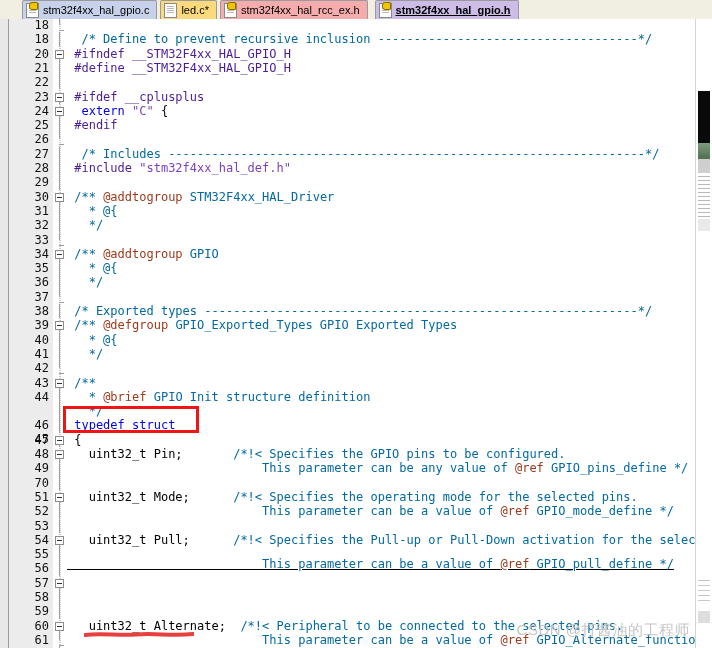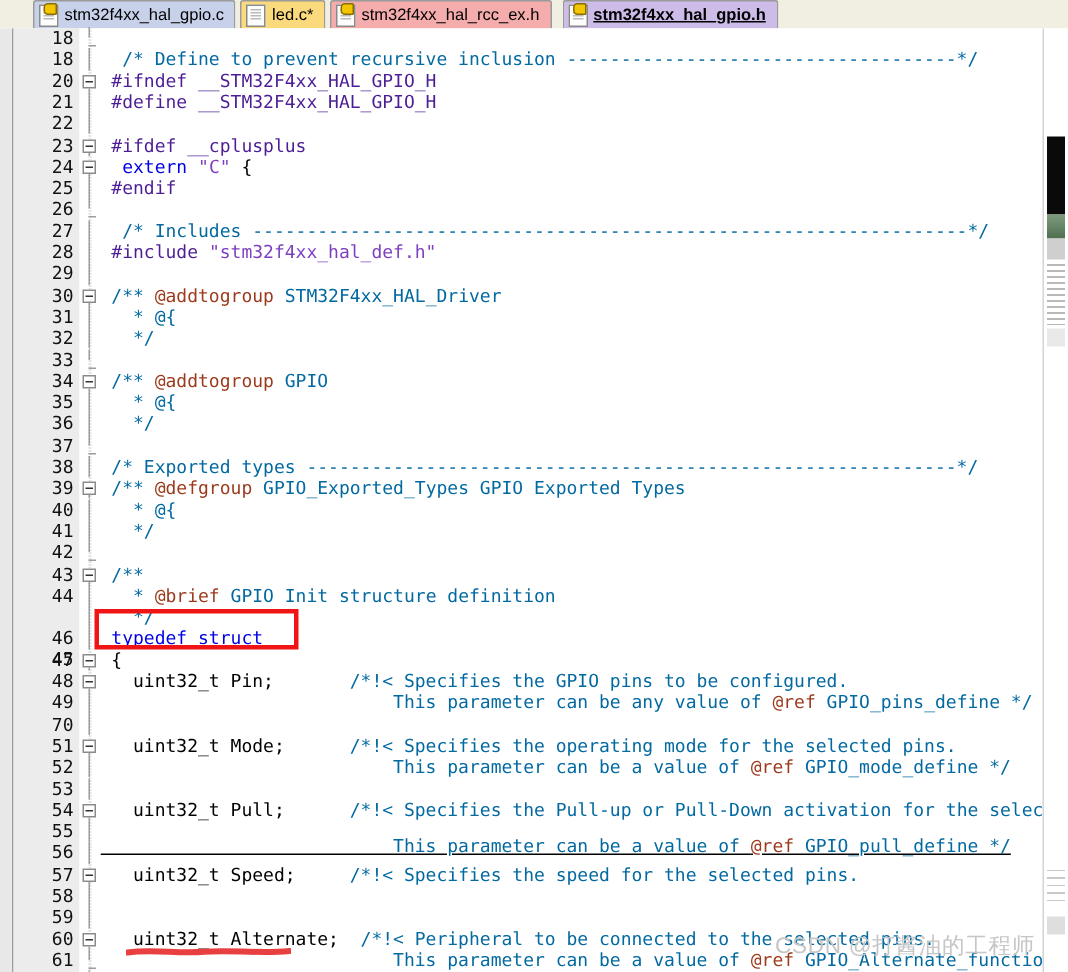--- a/index.html
+++ b/index.html
@@ -417,21 +417,20 @@
         <div class="row" style="top: 413.7px;"><span class="tx"> {</span></div>
         <div class="row" style="top: 428px;"><span class="tx">   uint32_t Pin;       </span><span class="cm">/*!&lt; Specifies the GPIO pins to be configured.</span></div>
         <div class="row" style="top: 442.3px;"><span class="cm">                           This parameter can be any value of </span><span class="doc">@ref</span><span class="cm"> GPIO_pins_define */</span></div>
         <div class="row" style="top: 456.6px;"></div>
         <div class="row" style="top: 470.9px;"><span class="tx">   uint32_t Mode;      </span><span class="cm">/*!&lt; Specifies the operating mode for the selected pins.</span></div>
         <div class="row" style="top: 485.2px;"><span class="cm">                           This parameter can be a value of </span><span class="doc">@ref</span><span class="cm"> GPIO_mode_define */</span></div>
         <div class="row" style="top: 499.5px;"></div>
         <div class="row" style="top: 513.8px;"><span class="tx">   uint32_t Pull;      </span><span class="cm">/*!&lt; Specifies the Pull-up or Pull-Down activation for the selected p</span></div>
         <div class="row" style="top: 538px; text-decoration: underline;"><span class="cm">                           This parameter can be a value of </span><span class="doc">@ref</span><span class="cm"> GPIO_pull_define */</span></div>
         <div class="row" style="top: 542.4px;"></div>
-        <div class="row" style="top: 556.7px;"><span class="tx">   uint32_t Speed;     </span><span class="cm">/*!&lt; Specifies the speed for the selected pins.</span></div>
         <div class="row" style="top: 585.3px;"></div>
         <div class="row" style="top: 599.6px;"><span class="tx">   uint32_t Alternate;  </span><span class="cm">/*!&lt; Peripheral to be connected to the selected pins.</span></div>
         <div class="row" style="top: 613.9px;"><span class="cm">                           This parameter can be a value of </span><span class="doc">@ref</span><span class="cm"> GPIO_Alternate_function_</span></div>
         <div class="row" style="top: 628.2px;"><span class="tx"> }GPIO_InitTypeDef;</span></div>
       </div>
 
     <div id="rightstrip">
       <div class="ov" style="top:72px;height:52px;background:#0a0a0a;"></div>
       <div class="ov" style="top:124px;height:16px;background:linear-gradient(180deg,#7f9b7f,#4f6f4f);"></div>
       <div class="ov" style="top:140px;height:14px;background:#cfcfcf;"></div>

